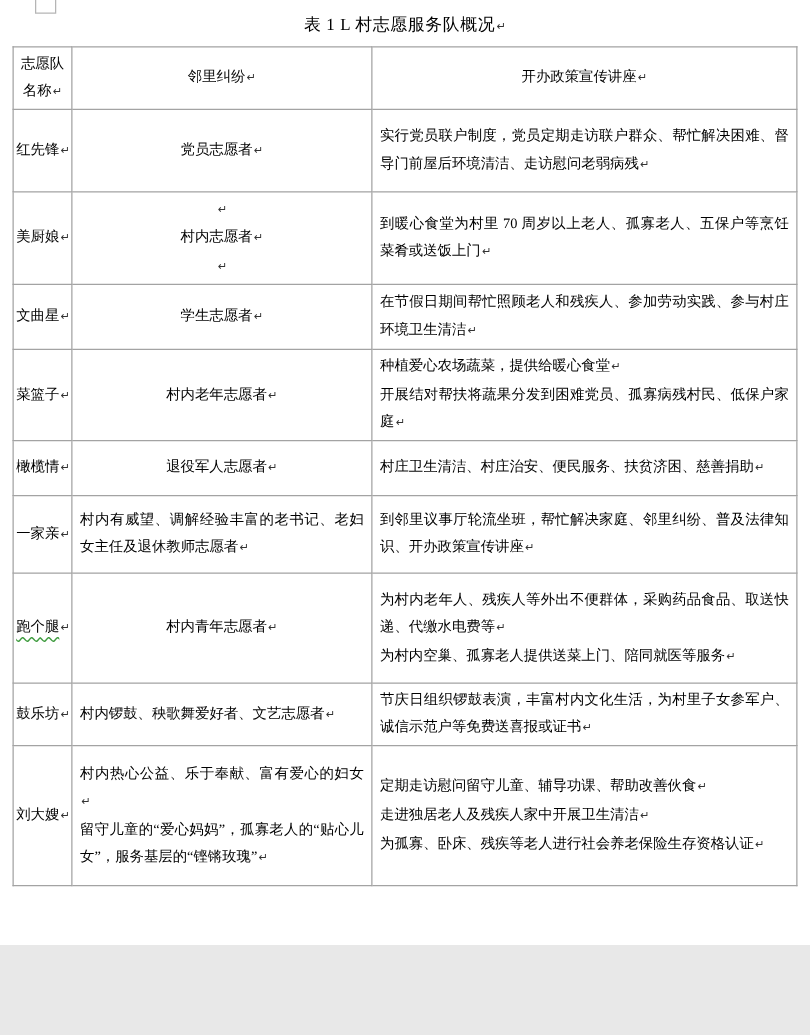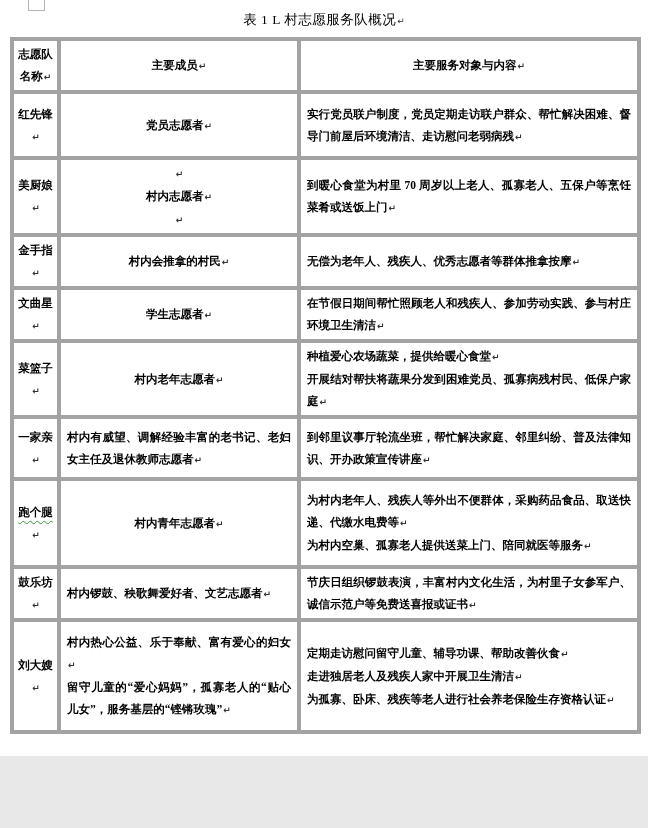--- a/index.html
+++ b/index.html
@@ -13,28 +13,28 @@
   }
   .doc-title{
     position:absolute;top:11px;left:0;width:100%;text-align:center;
     font-size:13.5px;letter-spacing:.5px;white-space:nowrap;
   }
   table.v-table{
     position:absolute;left:10px;top:37px;width:627px;
     border-collapse:collapse;table-layout:fixed;
   }
   .v-table td,.v-table th{
-    border:4px solid #a3a3a3;vertical-align:middle;
-    font-size:11.5px;line-height:22px;font-weight:bold;
+    border:1px solid #a3a3a3;vertical-align:middle;
+    font-size:11.5px;line-height:22px;font-weight:normal;
     padding:2px 6px;word-break:break-all;overflow:hidden;
   }
   .v-table col.c1{width:47px;}
   .v-table col.c2{width:240px;}
   .v-table col.c3{width:340px;}
-  td.c-name{text-align:center;padding:2px 1px;position:relative;}
+  td.c-name{text-align:right;padding:2px 1px;position:relative;}
   td.c-members{text-align:center;}
   td.c-members.just p{text-align:justify;}
   td.c-services{position:relative;margin-left:32px;}
   td.c-services p{text-align:justify;}
   th.h-name{text-align:center;padding:2px 3px;}
   th.h-mid,th.h-right{text-align:center;position:relative;}
   .v-table p{margin:0;}
   .pmark{
     font-size:9px;color:#333;margin-left:1px;
     font-family:"DejaVu Sans",sans-serif;letter-spacing:0;
@@ -70,24 +70,24 @@
       <col class="c1">
         <col class="c2">
         <col class="c3">
     </colgroup>
     <thead>
       <tr class="rh0">
         <th class="h-name">
           <span>志愿队名称</span><span class="pmark">↵</span>
         </th>
         <th class="h-mid">
-          <span>主要成员</span><span class="pmark">↵</span>
+          <span>邻里纠纷</span><span class="pmark">↵</span>
         </th>
         <th class="h-right">
-          <span>主要服务对象与内容</span><span class="pmark">↵</span>
+          <span>开办政策宣传讲座</span><span class="pmark">↵</span>
           <span class="row-end-mark"></span>
         </th>
       </tr>
     </thead>
     <tbody>
         <tr class="rh1">
           <td class="c-name"><span>红先锋</span><span class="pmark">↵</span></td>
           <td class="c-members">
             <p>党员志愿者<span class="pmark">↵</span></p>
           </td>
@@ -99,46 +99,46 @@
           <td class="c-name"><span>美厨娘</span><span class="pmark">↵</span></td>
           <td class="c-members">
             <p><span class="pmark">↵</span></p>
             <p>村内志愿者<span class="pmark">↵</span></p>
             <p><span class="pmark">↵</span></p>
           </td>
           <td class="c-services">
             <p>到暖心食堂为村里 70 周岁以上老人、孤寡老人、五保户等烹饪菜肴或送饭上门<span class="pmark">↵</span></p>
           </td>
         </tr>
-        <tr class="rh3">
-          <td class="c-name"><span>金手指</span><span class="pmark">↵</span></td>
-          <td class="c-members">
-            <p>村内会推拿的村民<span class="pmark">↵</span></p>
-          </td>
-          <td class="c-services">
-            <p>无偿为老年人、残疾人、优秀志愿者等群体推拿按摩<span class="pmark">↵</span></p>
-          </td>
-        </tr>
         <tr class="rh4">
           <td class="c-name"><span>文曲星</span><span class="pmark">↵</span></td>
           <td class="c-members">
             <p>学生志愿者<span class="pmark">↵</span></p>
           </td>
           <td class="c-services">
             <p>在节假日期间帮忙照顾老人和残疾人、参加劳动实践、参与村庄环境卫生清洁<span class="pmark">↵</span></p>
           </td>
         </tr>
         <tr class="rh5">
           <td class="c-name"><span>菜篮子</span><span class="pmark">↵</span></td>
           <td class="c-members">
             <p>村内老年志愿者<span class="pmark">↵</span></p>
           </td>
           <td class="c-services">
             <p>种植爱心农场蔬菜，提供给暖心食堂<span class="pmark">↵</span></p>
             <p>开展结对帮扶将蔬果分发到困难党员、孤寡病残村民、低保户家庭<span class="pmark">↵</span></p>
+          </td>
+        </tr>
+        <tr class="rh6">
+          <td class="c-name"><span>橄榄情</span><span class="pmark">↵</span></td>
+          <td class="c-members">
+            <p>退役军人志愿者<span class="pmark">↵</span></p>
+          </td>
+          <td class="c-services">
+            <p>村庄卫生清洁、村庄治安、便民服务、扶贫济困、慈善捐助<span class="pmark">↵</span></p>
           </td>
         </tr>
         <tr class="rh7">
           <td class="c-name"><span>一家亲</span><span class="pmark">↵</span></td>
           <td class="c-members just">
             <p>村内有威望、调解经验丰富的老书记、老妇女主任及退休教师志愿者<span class="pmark">↵</span></p>
           </td>
           <td class="c-services">
             <p>到邻里议事厅轮流坐班，帮忙解决家庭、邻里纠纷、普及法律知识、开办政策宣传讲座<span class="pmark">↵</span></p>
           </td>

